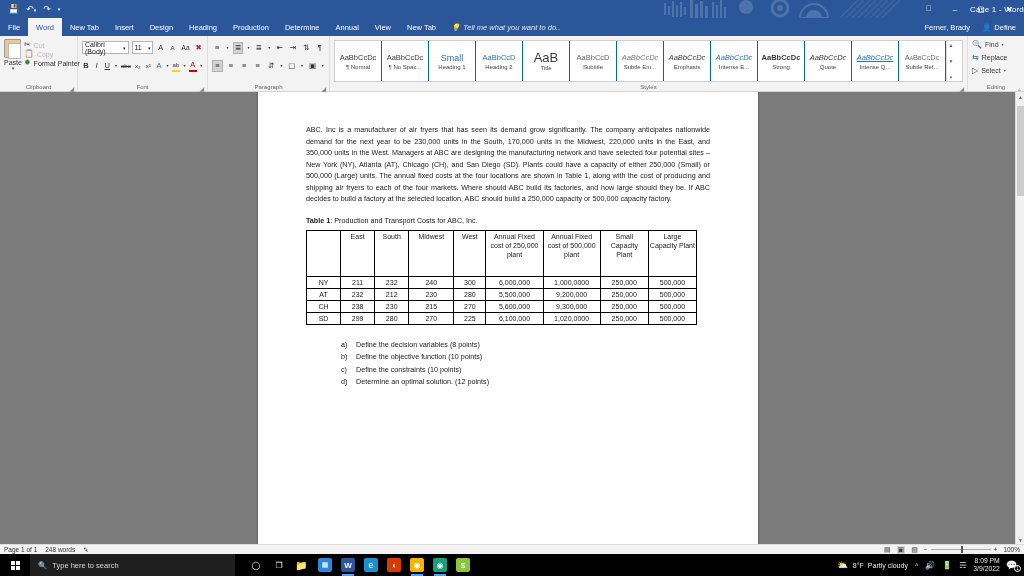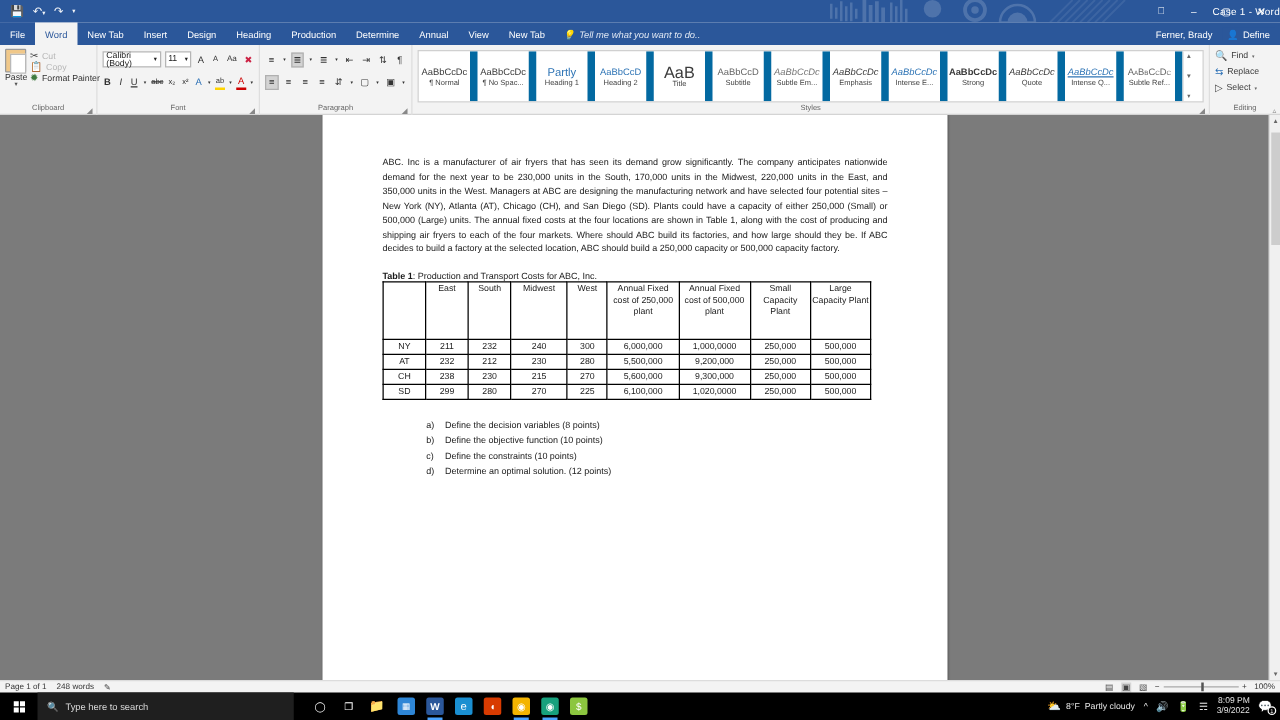--- a/index.html
+++ b/index.html
@@ -120,21 +120,21 @@
   .g-para { width: 122px; }
 
   
   .g-styles { flex: 1; }
   .stylegal {
     display: flex; gap: 0px; border: 1px solid #d0d0d0; background: #fff;
     height: 42px; align-items: stretch; overflow: hidden;
   }
   .style {
     width: 47px; display: flex; flex-direction: column; align-items: center;
-    justify-content: center; gap: 1px; border-right: 6px solid #0369a1;
+    justify-content: center; gap: 1px; border-right: 1px solid #0369a1;
   }
   .style .sprev { font-size: 7.5px; color: #3b3b3b; line-height: 10px; white-space: nowrap; }
   .style .sname { font-size: 6px; color: #444; white-space: nowrap; }
   .galscroll {
     width: 9px; display: flex; flex-direction: column; justify-content: space-between;
     border-left: 1px solid #ddd; padding: 1px 0;
   }
   .galscroll span { font-size: 5px; text-align: center; color: #666; }
 
   
@@ -151,21 +151,21 @@
     background: #ffffff; box-shadow: 0 0 2px rgba(0,0,0,.4);
   }
   .doc {
     position: absolute; left: 48px; top: 28px; width: 404px;
     font-family: "Liberation Sans", sans-serif;
     color: #1a1a1a;
   }
   .para {
     font-size: 7.2px; line-height: 11.5px; text-align: justify; margin-top: 8px;
   }
-  .tabcap { font-size: 7.2px; margin-top: 11px; }
+  .tabcap { font-size: 7.2px; margin-top: 11px; margin-bottom: 5px; }
   .tabcap b { font-weight: bold; }
 
   table.data {
     border-collapse: collapse; width: 391px; font-size: 7px;
     table-layout: fixed;
   }
   table.data td, table.data th {
     border: 1px solid #000; text-align: center; vertical-align: top;
     padding: 1px 1px; font-weight: normal; line-height: 9px;
   }
@@ -420,21 +420,21 @@
       <div class="stylegal" style="margin-top:2px">
         <div class="style">
           <span class="sprev">AaBbCcDc</span>
           <span class="sname">¶ Normal</span>
         </div>
         <div class="style">
           <span class="sprev">AaBbCcDc</span>
           <span class="sname">¶ No Spac...</span>
         </div>
         <div class="style">
-          <span class="sprev" style="color:#2e74b5;font-size:9px">Partly</span>
+          <span class="sprev" style="color:#2e74b5;font-size:9px">Small</span>
           <span class="sname">Heading 1</span>
         </div>
         <div class="style">
           <span class="sprev" style="color:#2e74b5">AaBbCcD</span>
           <span class="sname">Heading 2</span>
         </div>
         <div class="style">
           <span class="sprev" style="font-size:13px;line-height:13px">AaB</span>
           <span class="sname">Title</span>
         </div>

